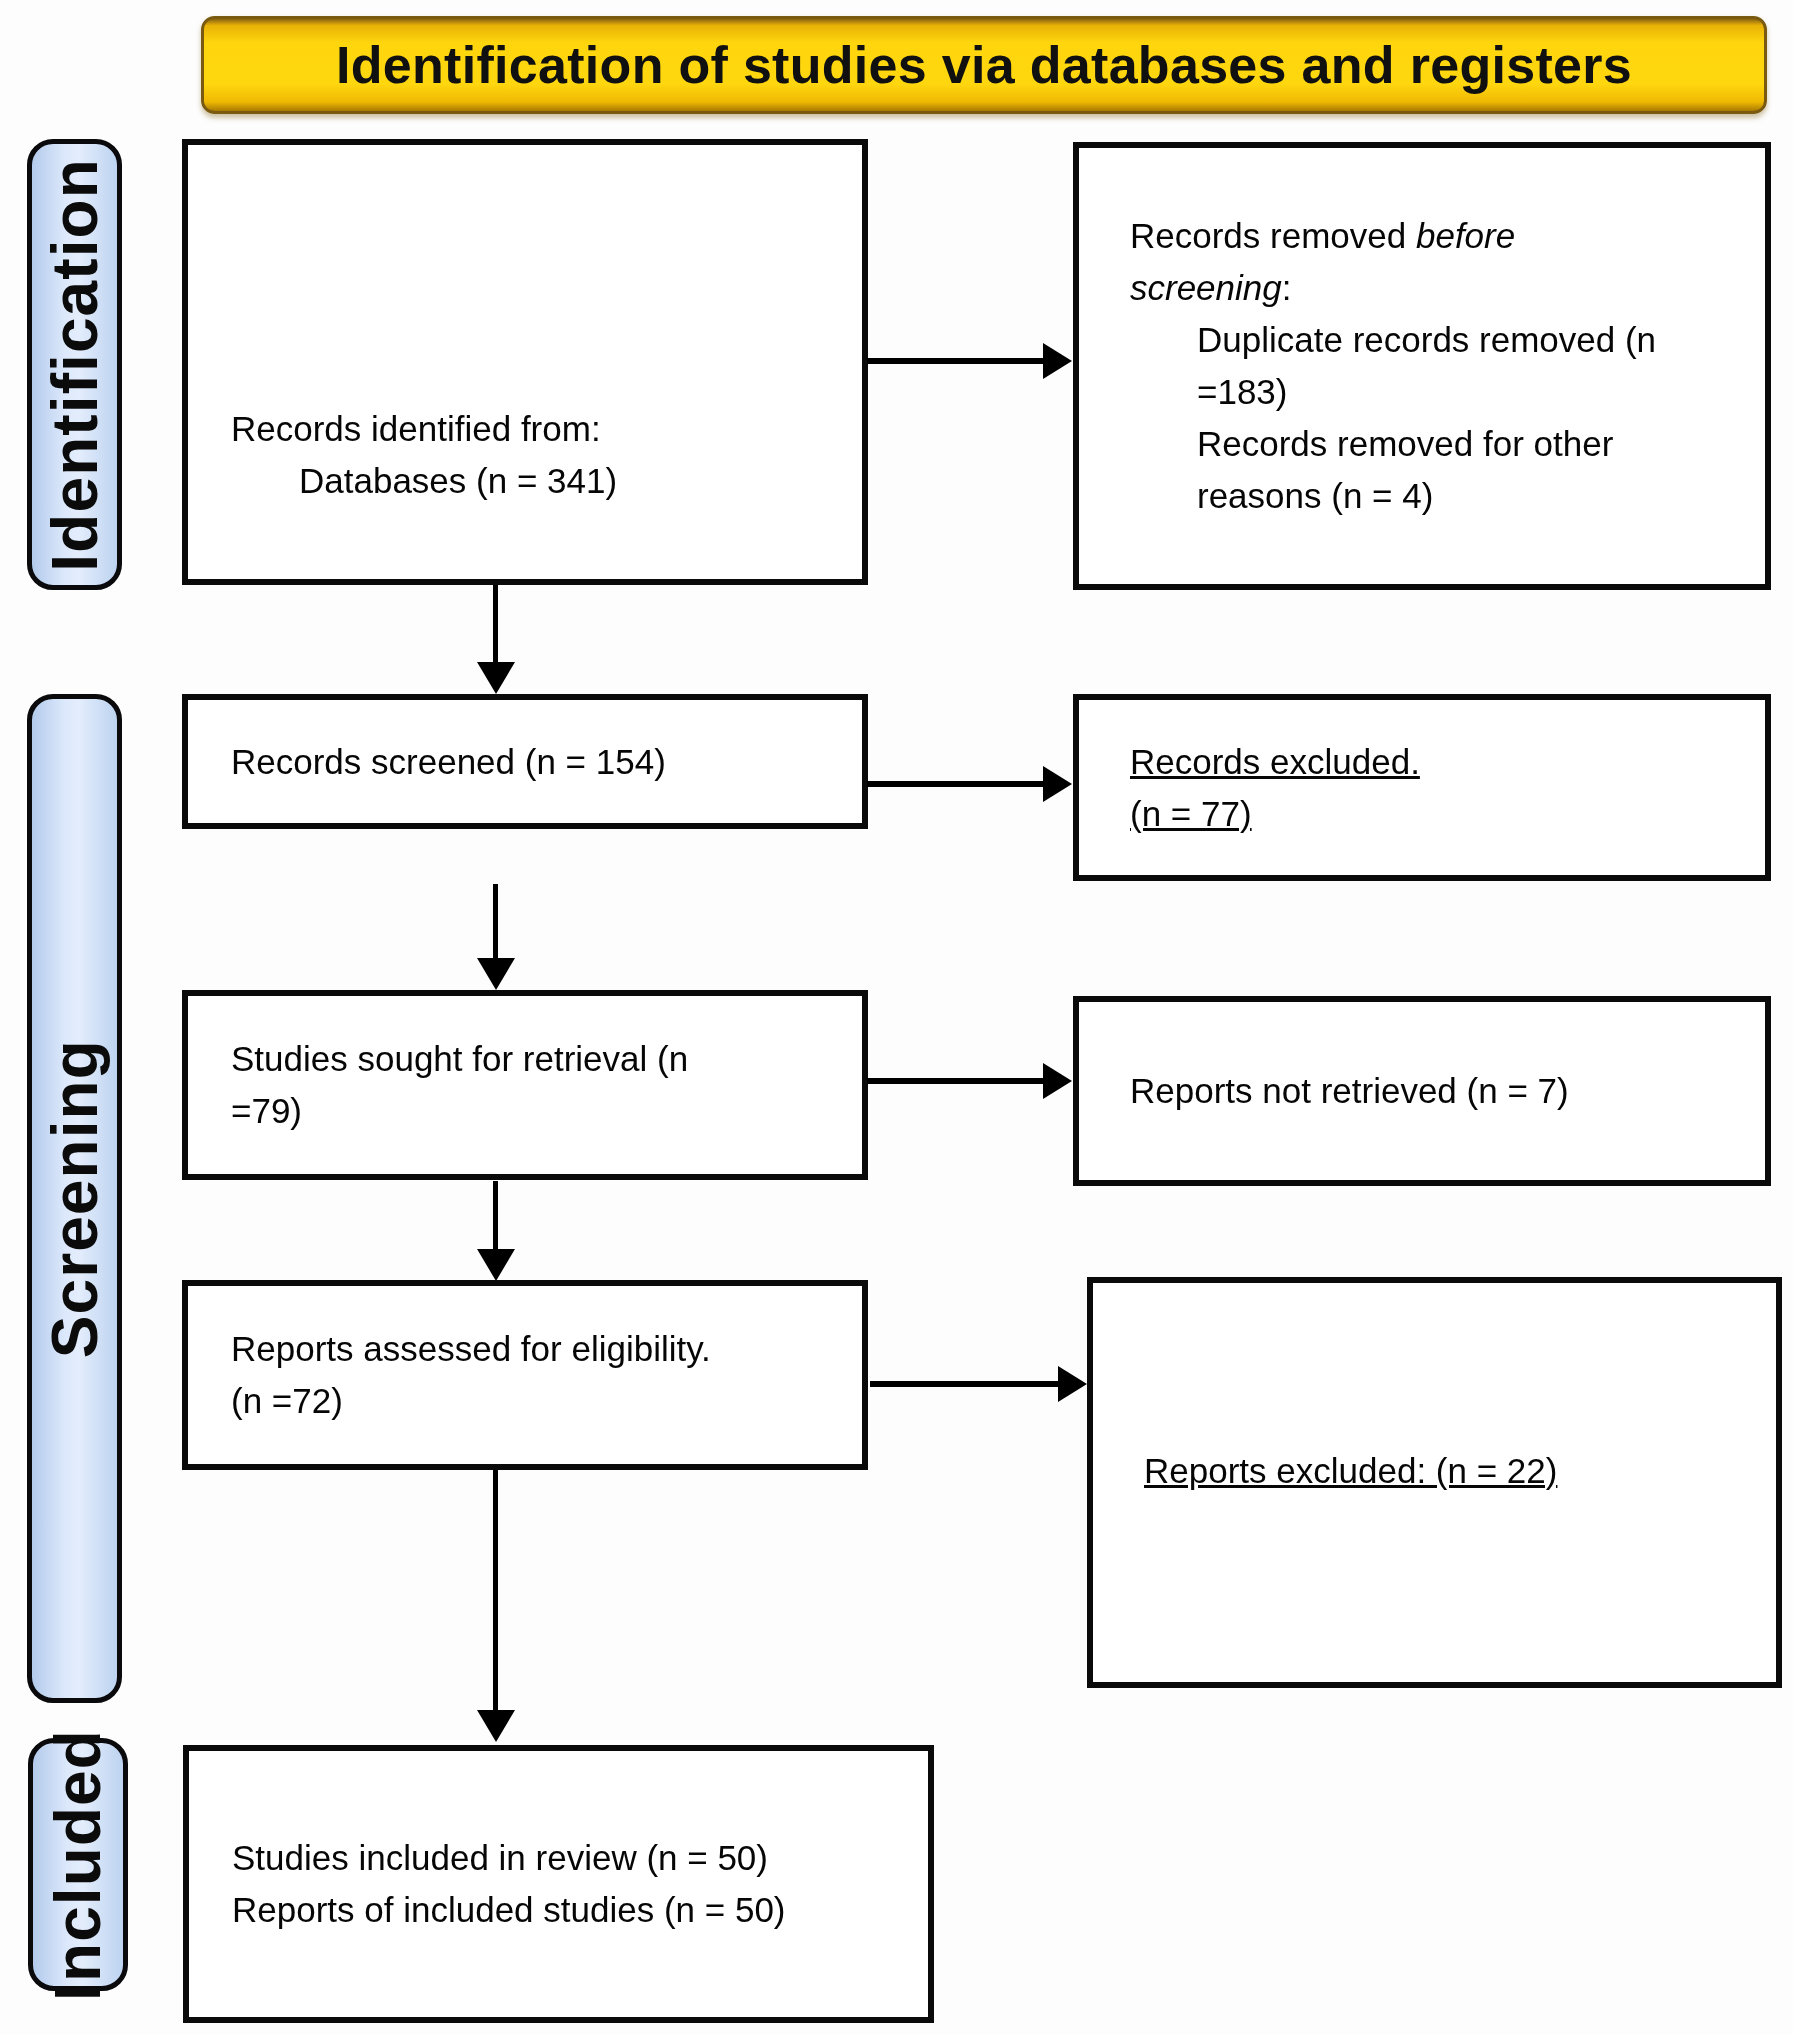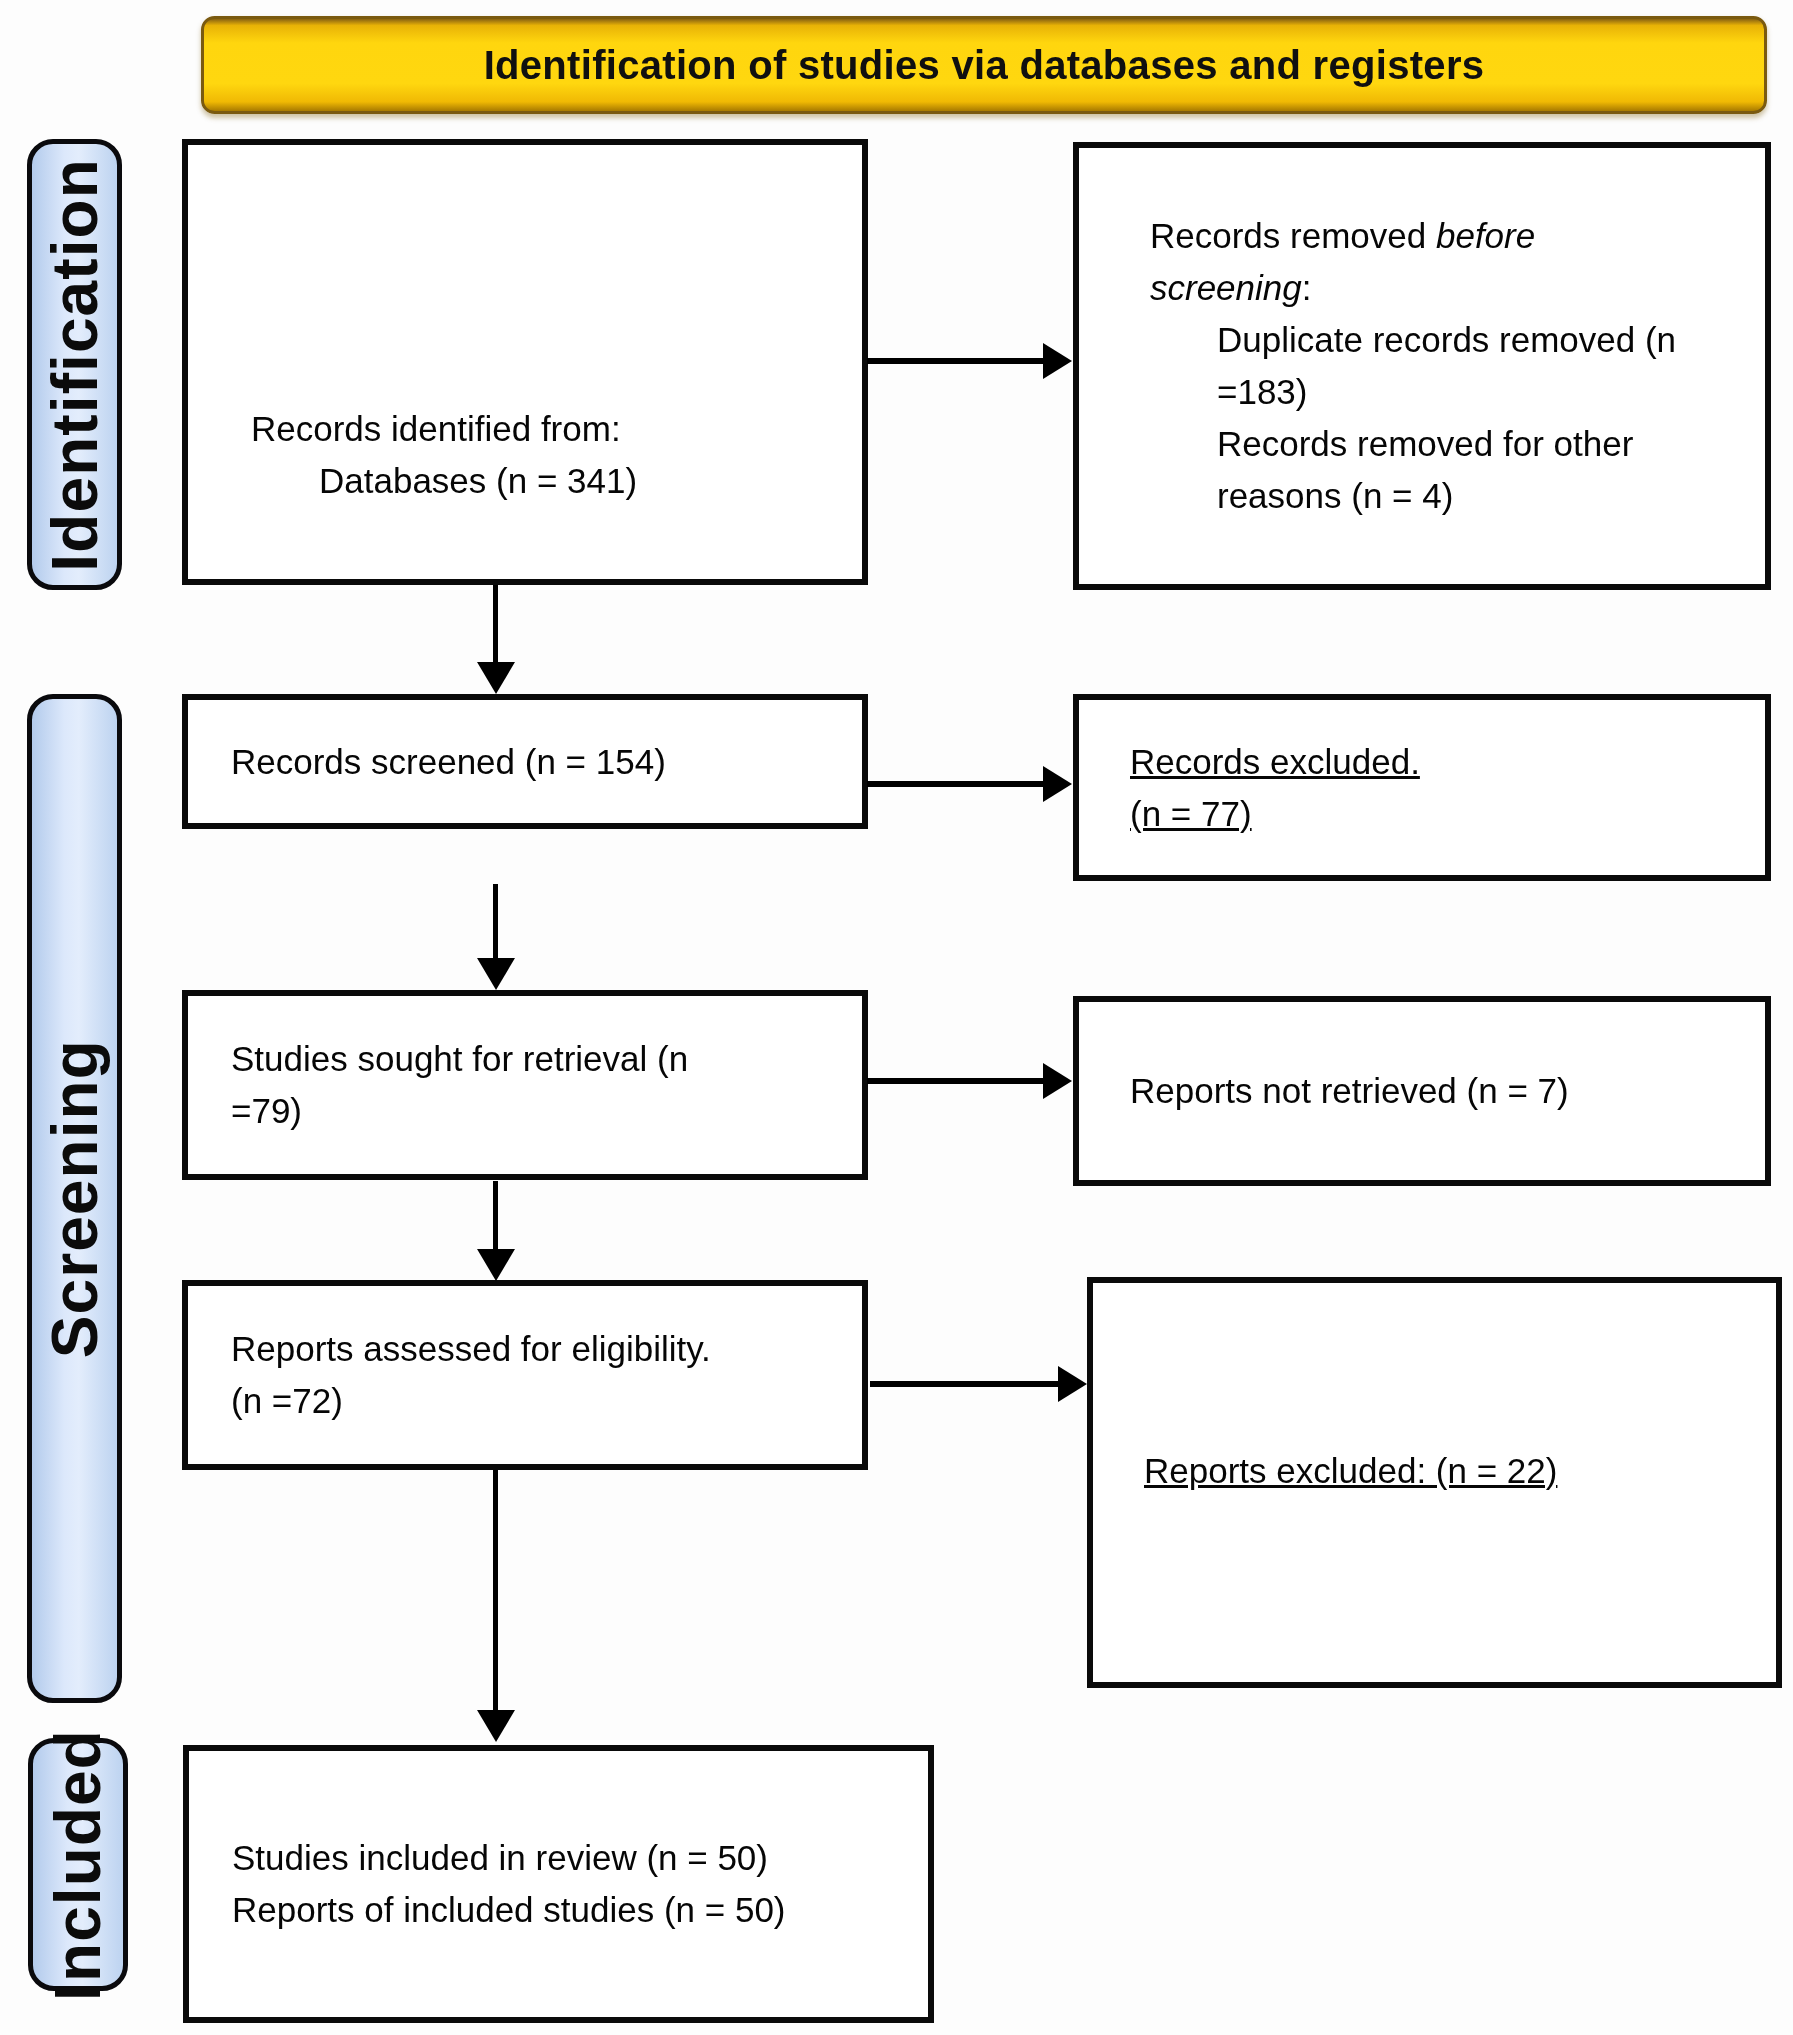--- a/index.html
+++ b/index.html
@@ -23,21 +23,21 @@
   .banner{
     position:absolute;left:201px;top:16px;width:1566px;height:98px;
     box-sizing:border-box;
     background:linear-gradient(180deg,#8a6312 0%,#e8b206 7%,#ffd60e 26%,#ffd70f 70%,#f0b904 90%,#a87a00 100%);
     border:3.4px solid var(--banner-border);
     border-radius:13.6px;
     display:flex;align-items:center;justify-content:center;
     box-shadow:0 3.4px 5.7px rgba(120,90,0,.35);
   }
   .banner .title{
-    font-size:40px;font-weight:bold;letter-spacing:0.3px;color:#101010;
+    font-size:52px;font-weight:bold;letter-spacing:0.3px;color:#101010;
   }
   .stage-label{
     position:absolute;box-sizing:border-box;
     background:linear-gradient(90deg,#b3cbEC 0%,#dce8fb 38%,#e3edfc 55%,#bdd3f0 100%);
     background-color:var(--label-fill);
     border:5.7px solid var(--label-border);
     border-radius:26px;
     display:flex;align-items:center;justify-content:center;
   }
   .stage-label .vtext{
@@ -48,21 +48,21 @@
   .box{
     position:absolute;box-sizing:border-box;background:#ffffff;
     border:6.8px solid var(--box-border);
     font-size:35px;line-height:52px;
   }
   .box .pad{
     width:100%;height:100%;box-sizing:border-box;
     padding-left:43px;padding-right:23px;
     display:flex;flex-direction:column;justify-content:center;
   }
-  .box .pad.toppad{justify-content:flex-start;margin-left:20px;}
+  .box .pad.toppad{justify-content:flex-start;}
   .rpad{padding-left:51px !important;}
   .indent1{padding-left:68px;}
   .hang{margin-left:67px;}
   .it{font-style:italic;}
   
   .varrow{
     position:absolute;width:39px;display:flex;flex-direction:column;align-items:center;
   }
   .varrow .line{width:5.1px;background:var(--arrow-color);}
   .varrow .head{

